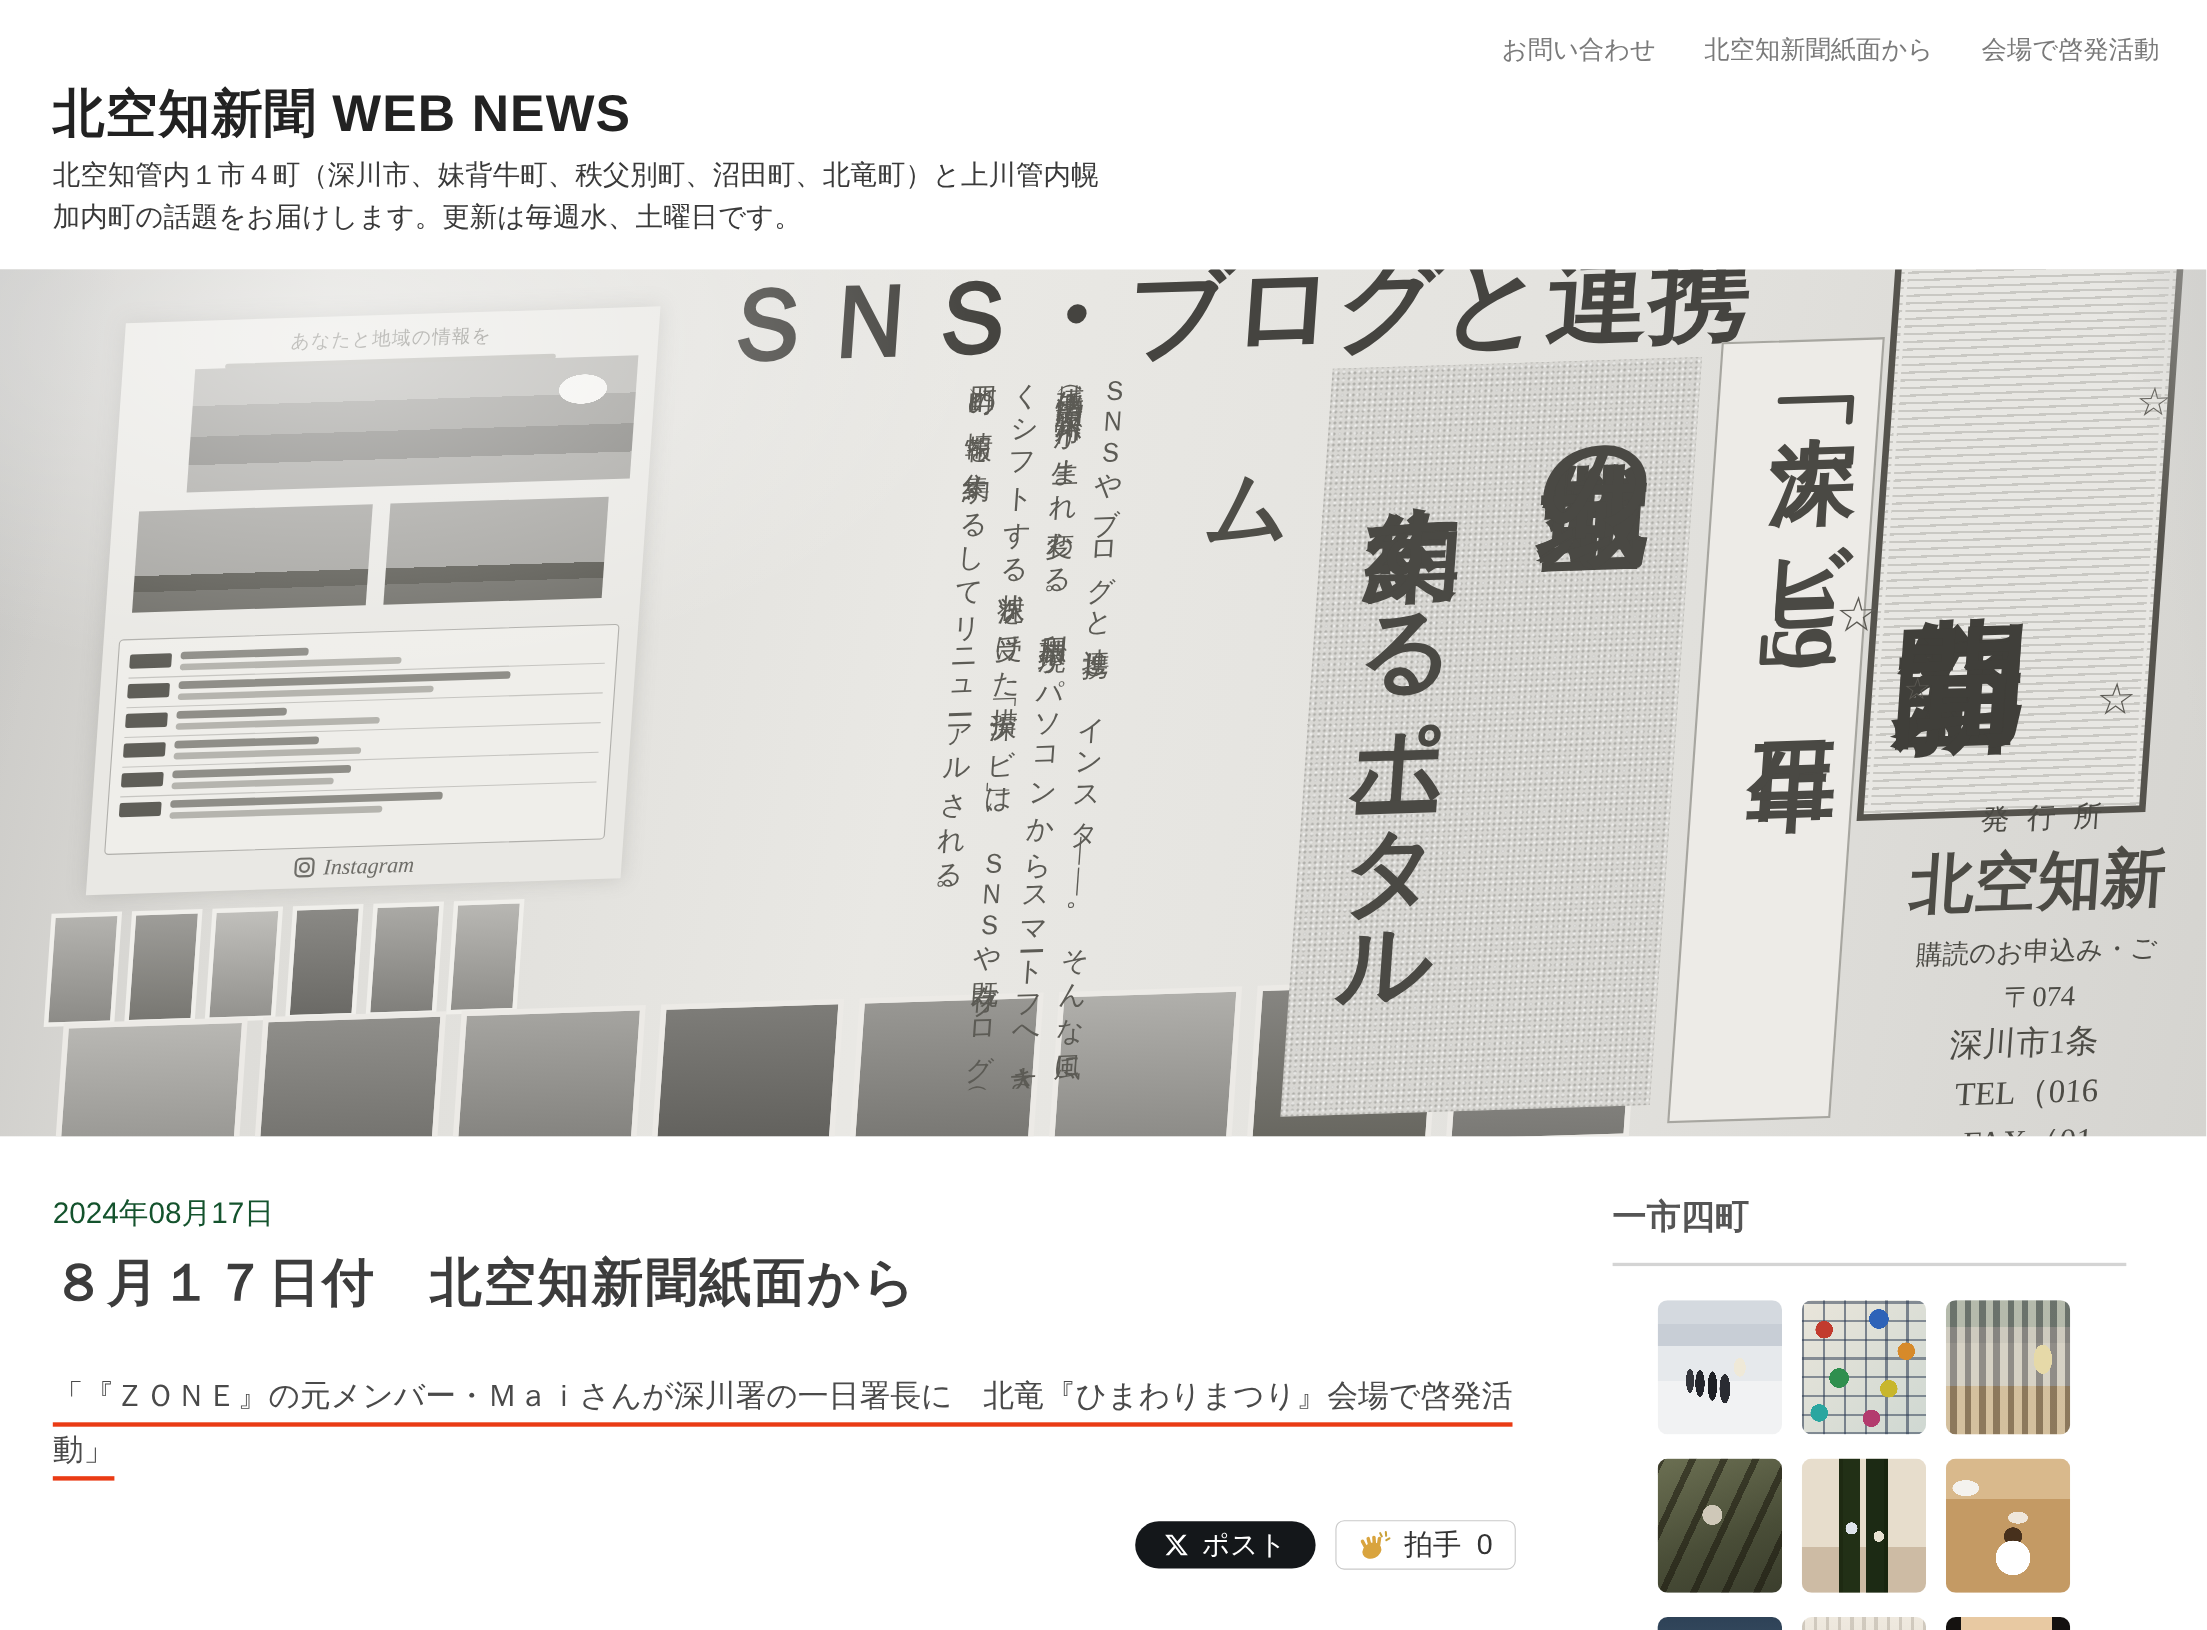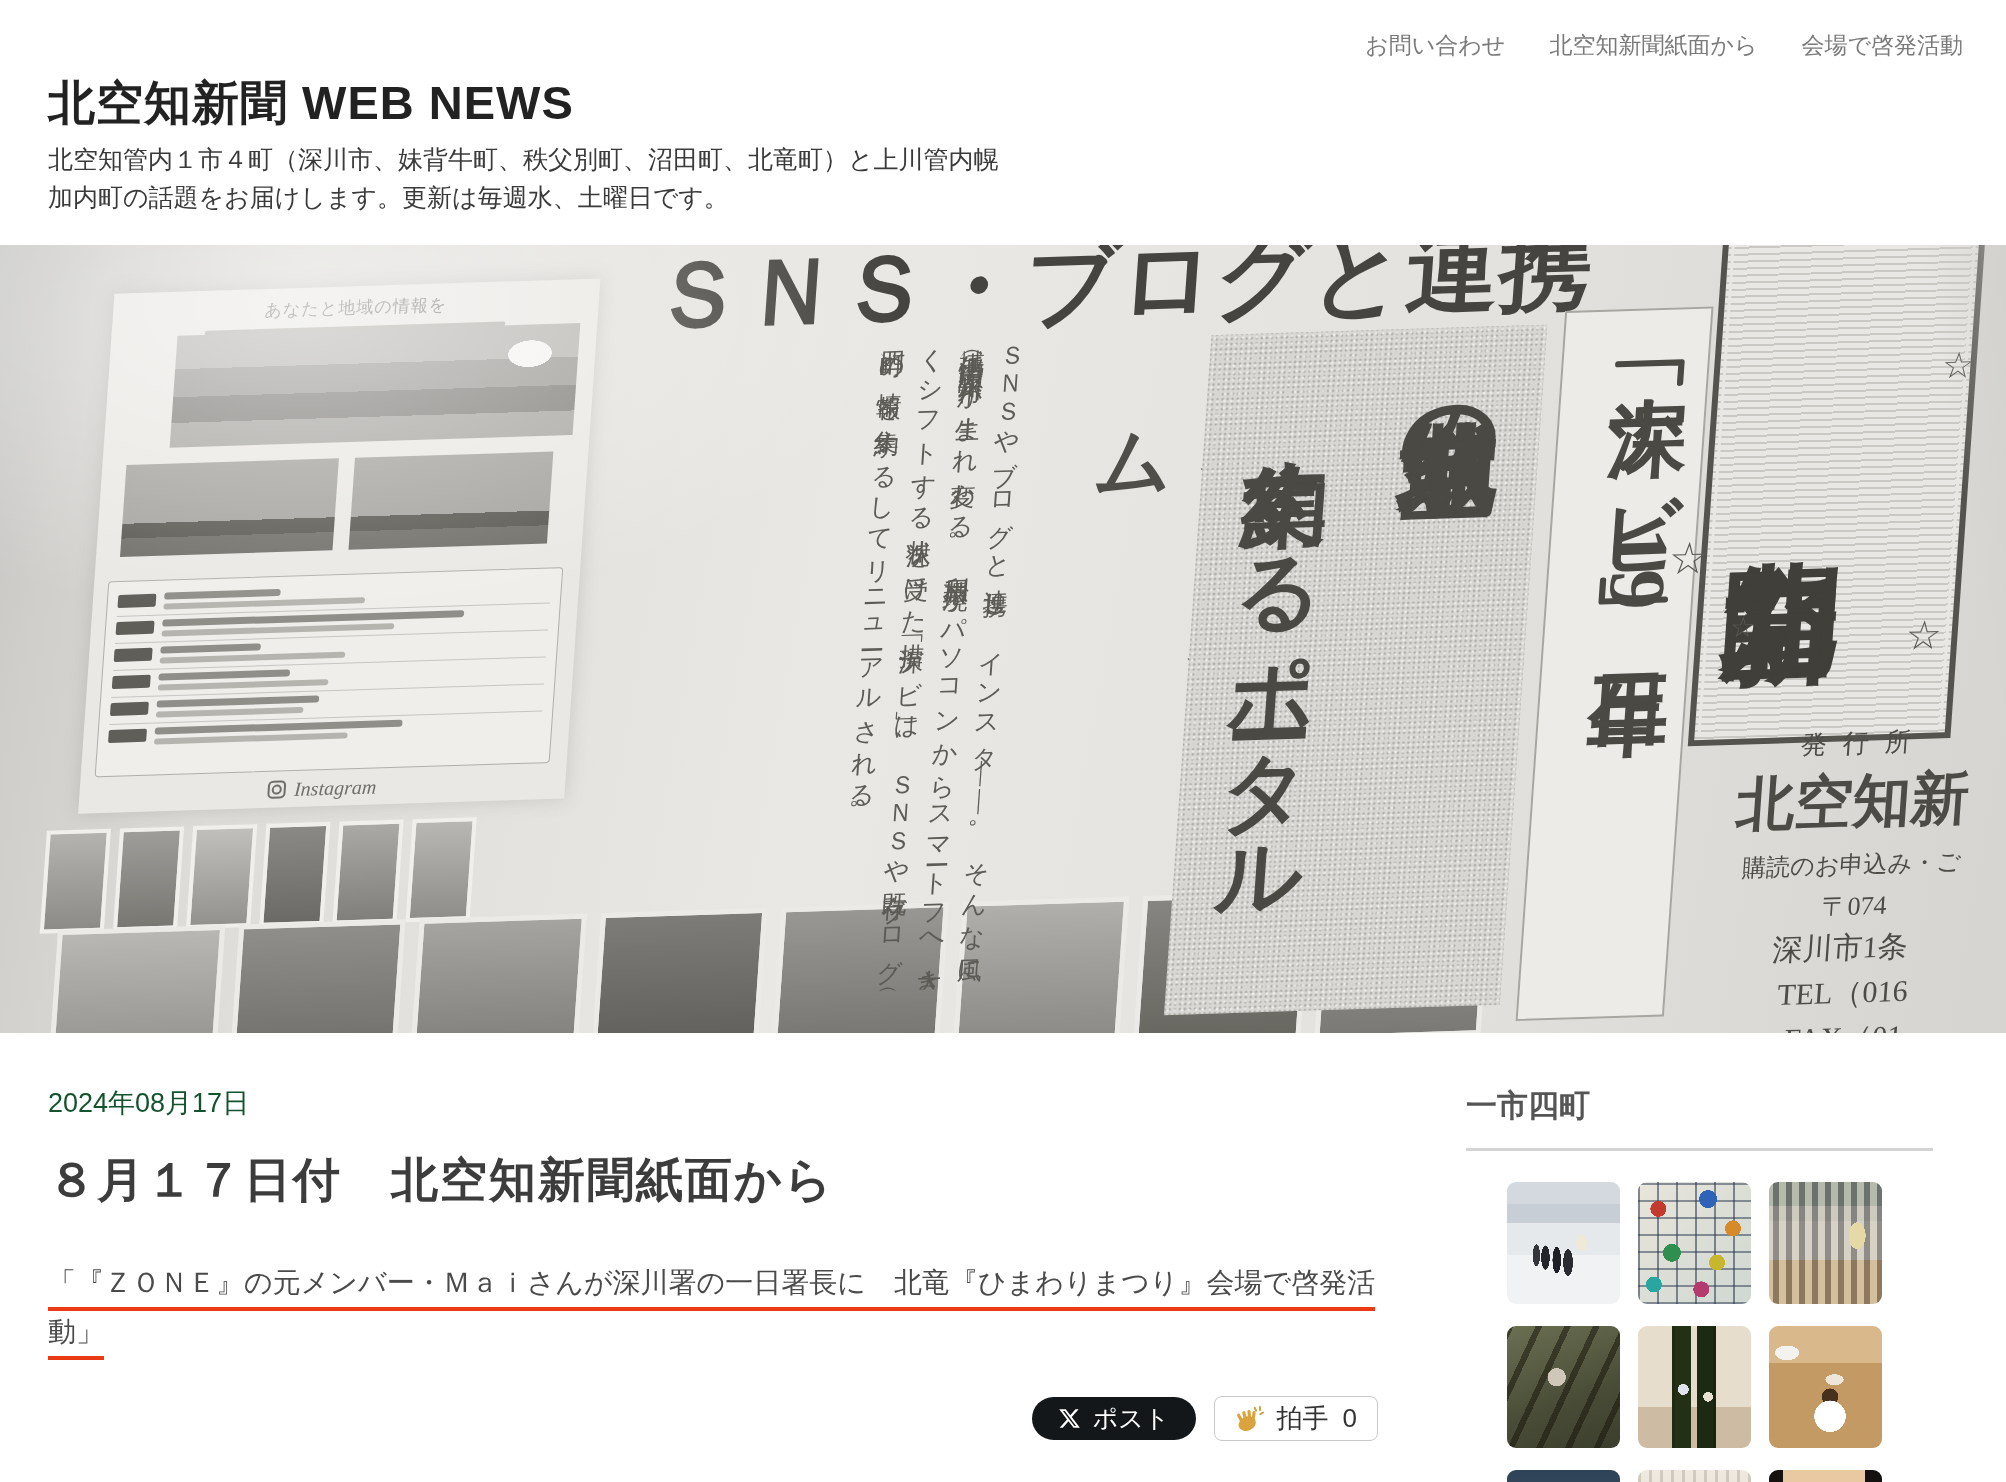--- a/index.html
+++ b/index.html
@@ -100,21 +100,21 @@
   .pub-fax{font-size:30px;margin-left:122px;margin-top:4px;white-space:nowrap;}
 
   .hero-sheen{position:absolute;inset:0;pointer-events:none;
       background:radial-gradient(ellipse 1000px 520px at 15% 8%, rgba(255,255,255,.5), transparent 60%),
                  linear-gradient(103deg, rgba(198,198,196,.95) 0%, rgba(198,198,196,0) 5%),
                  linear-gradient(260deg, rgba(205,205,203,.55) 0%, rgba(205,205,203,0) 4%);}
 
   
   .article{position:absolute;left:48px;top:1085px;width:1330px;}
   .a-date{font-size:27px;color:#14532d;}
-  .a-title{margin-top:28px;font-size:47px;font-weight:600;color:#3c3c3c;letter-spacing:2px;}
+  .a-title{margin-top:14px;font-size:47px;font-weight:600;color:#3c3c3c;letter-spacing:2px;}
   .a-lead{margin-top:46px;width:1372px;font-size:28px;line-height:49px;color:#4a4a4a;}
   .red-underline{border-bottom:4px solid #ea3b14;padding-bottom:9px;cursor:pointer;
       -webkit-box-decoration-break:clone;box-decoration-break:clone;}
   .a-line2{margin-top:26px;font-size:30px;color:#4a4a4a;}
   .a-actions{margin-top:40px;width:1330px;display:flex;justify-content:flex-end;align-items:center;gap:18px;}
   .btn-post{display:flex;align-items:center;gap:12px;height:43px;padding:0 26px;border:none;
       border-radius:22px;background:#14171a;color:#fff;font-size:25px;cursor:pointer;
       font-family:"Liberation Sans",sans-serif;}
   .btn-clap{display:flex;align-items:center;gap:12px;height:45px;padding:0 20px;background:#fff;
       border:1px solid #c9c9c9;border-radius:8px;font-size:26px;color:#333;cursor:pointer;

